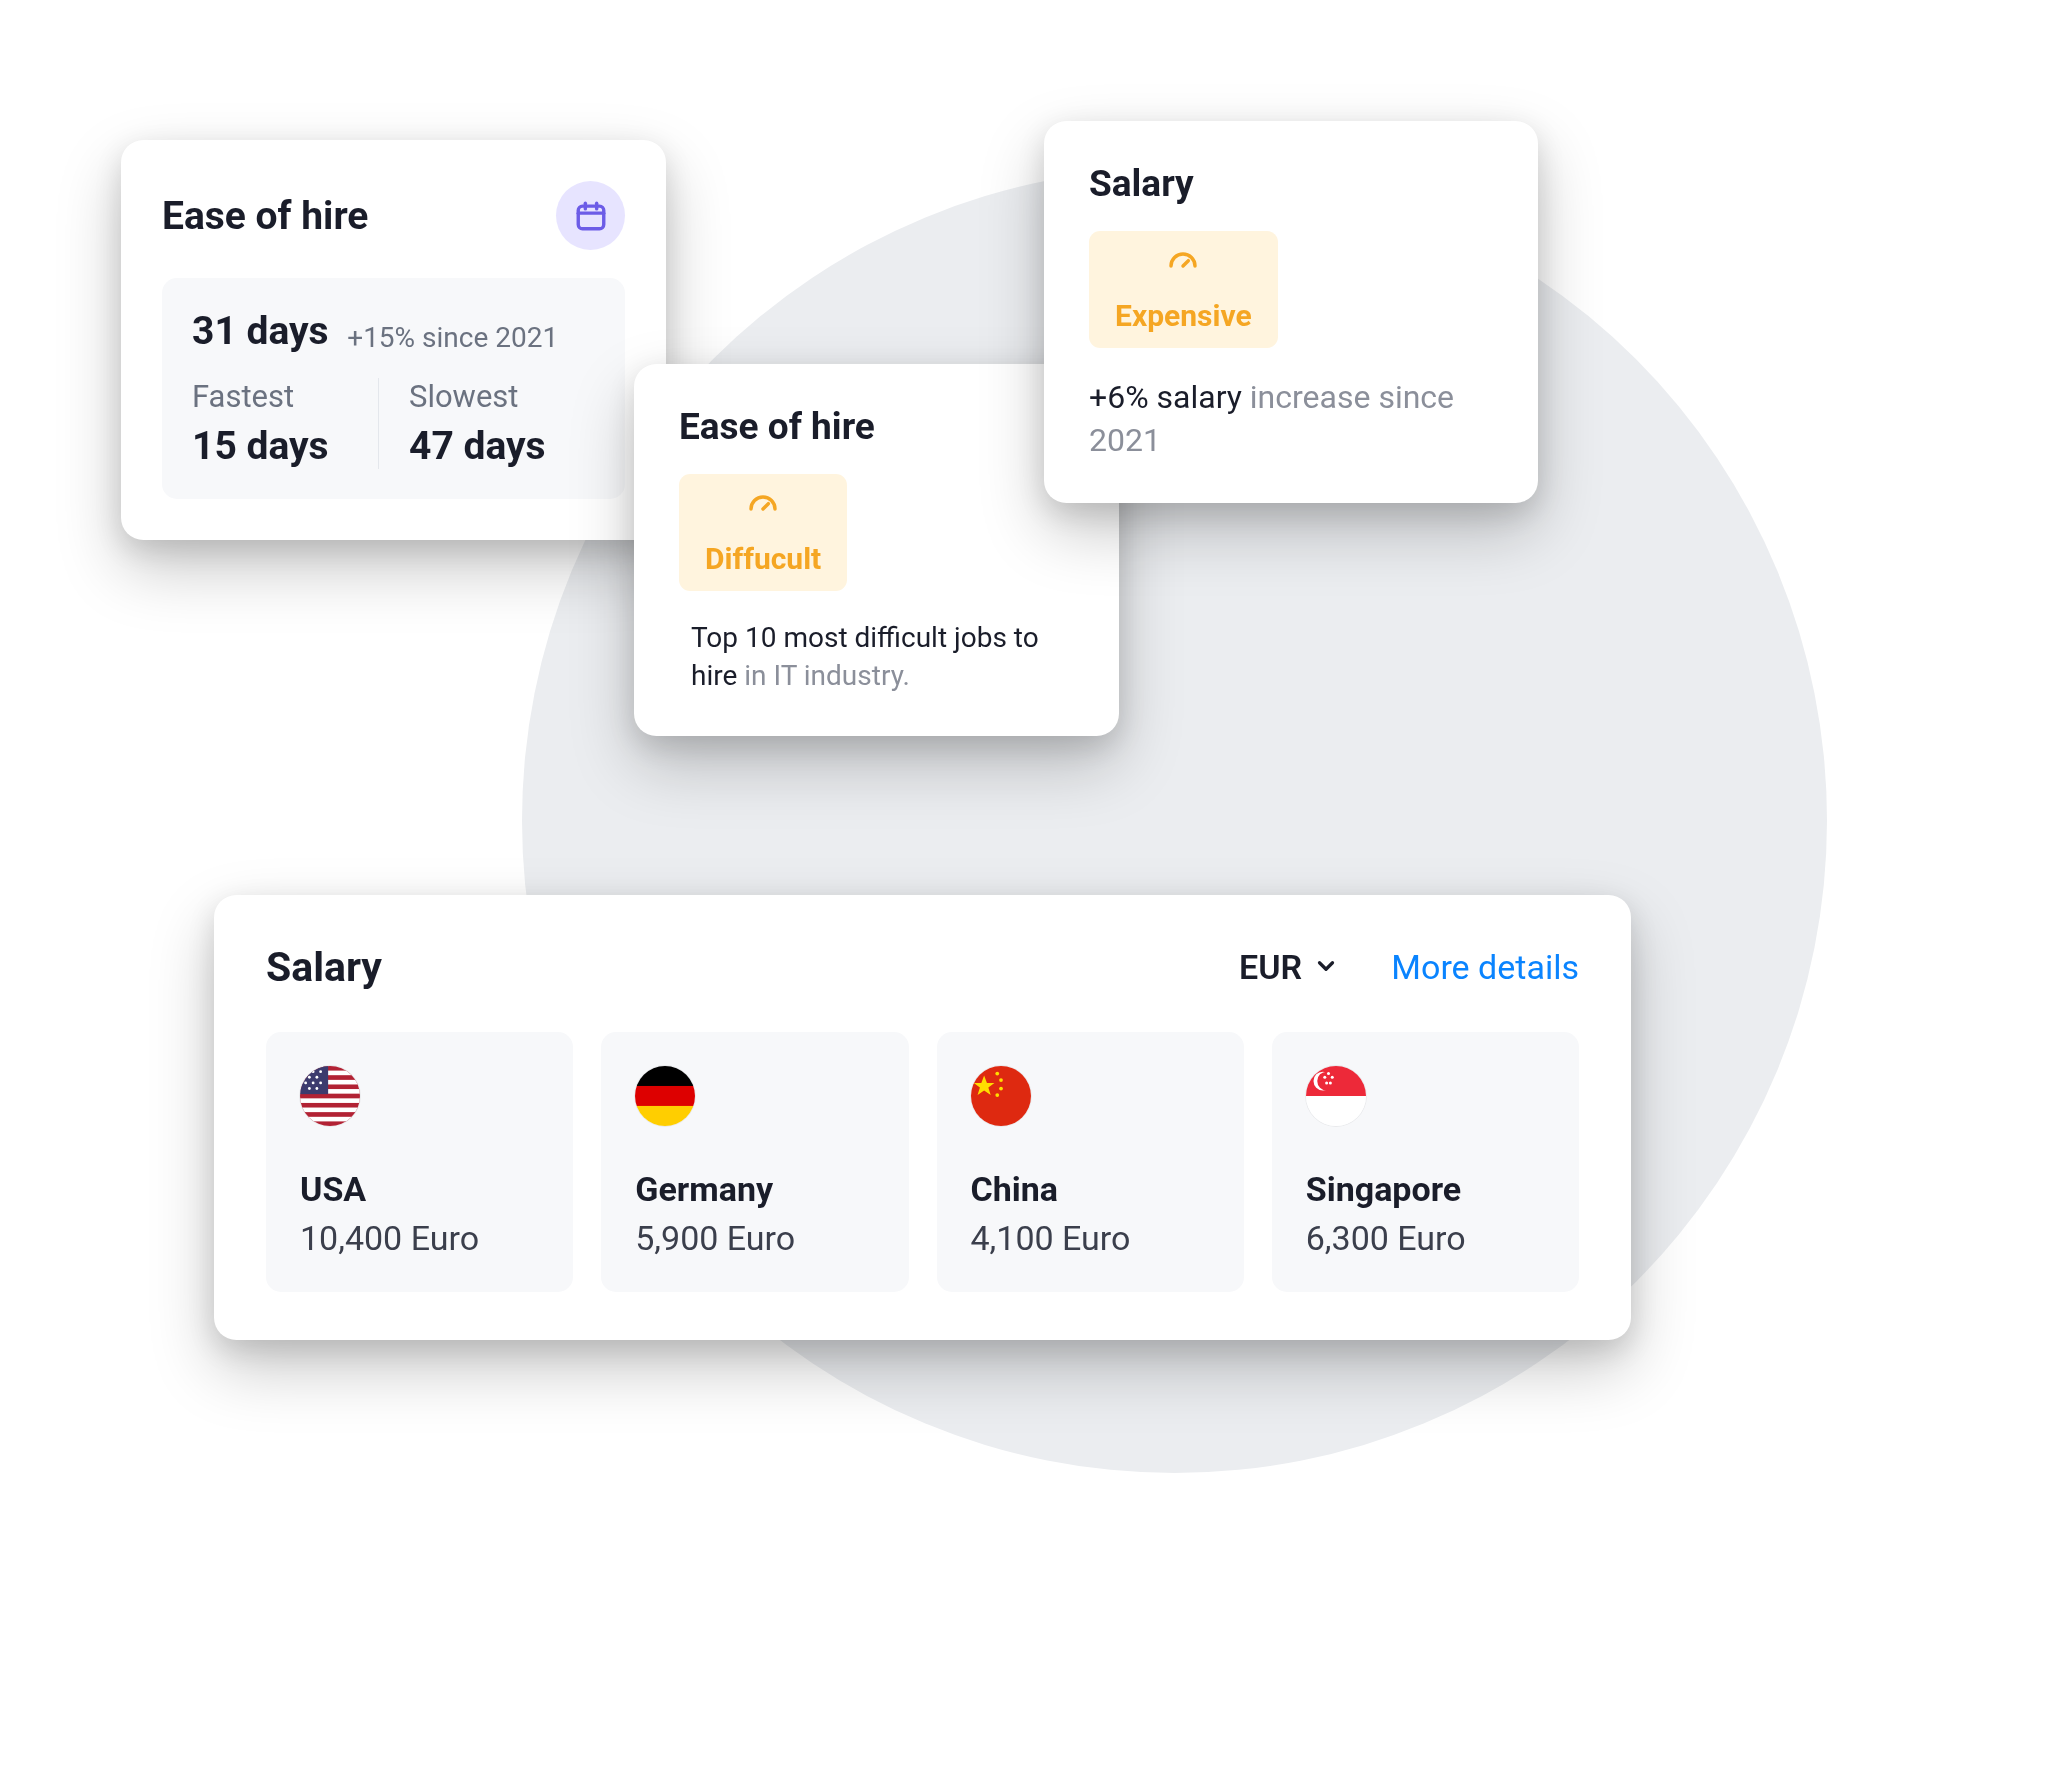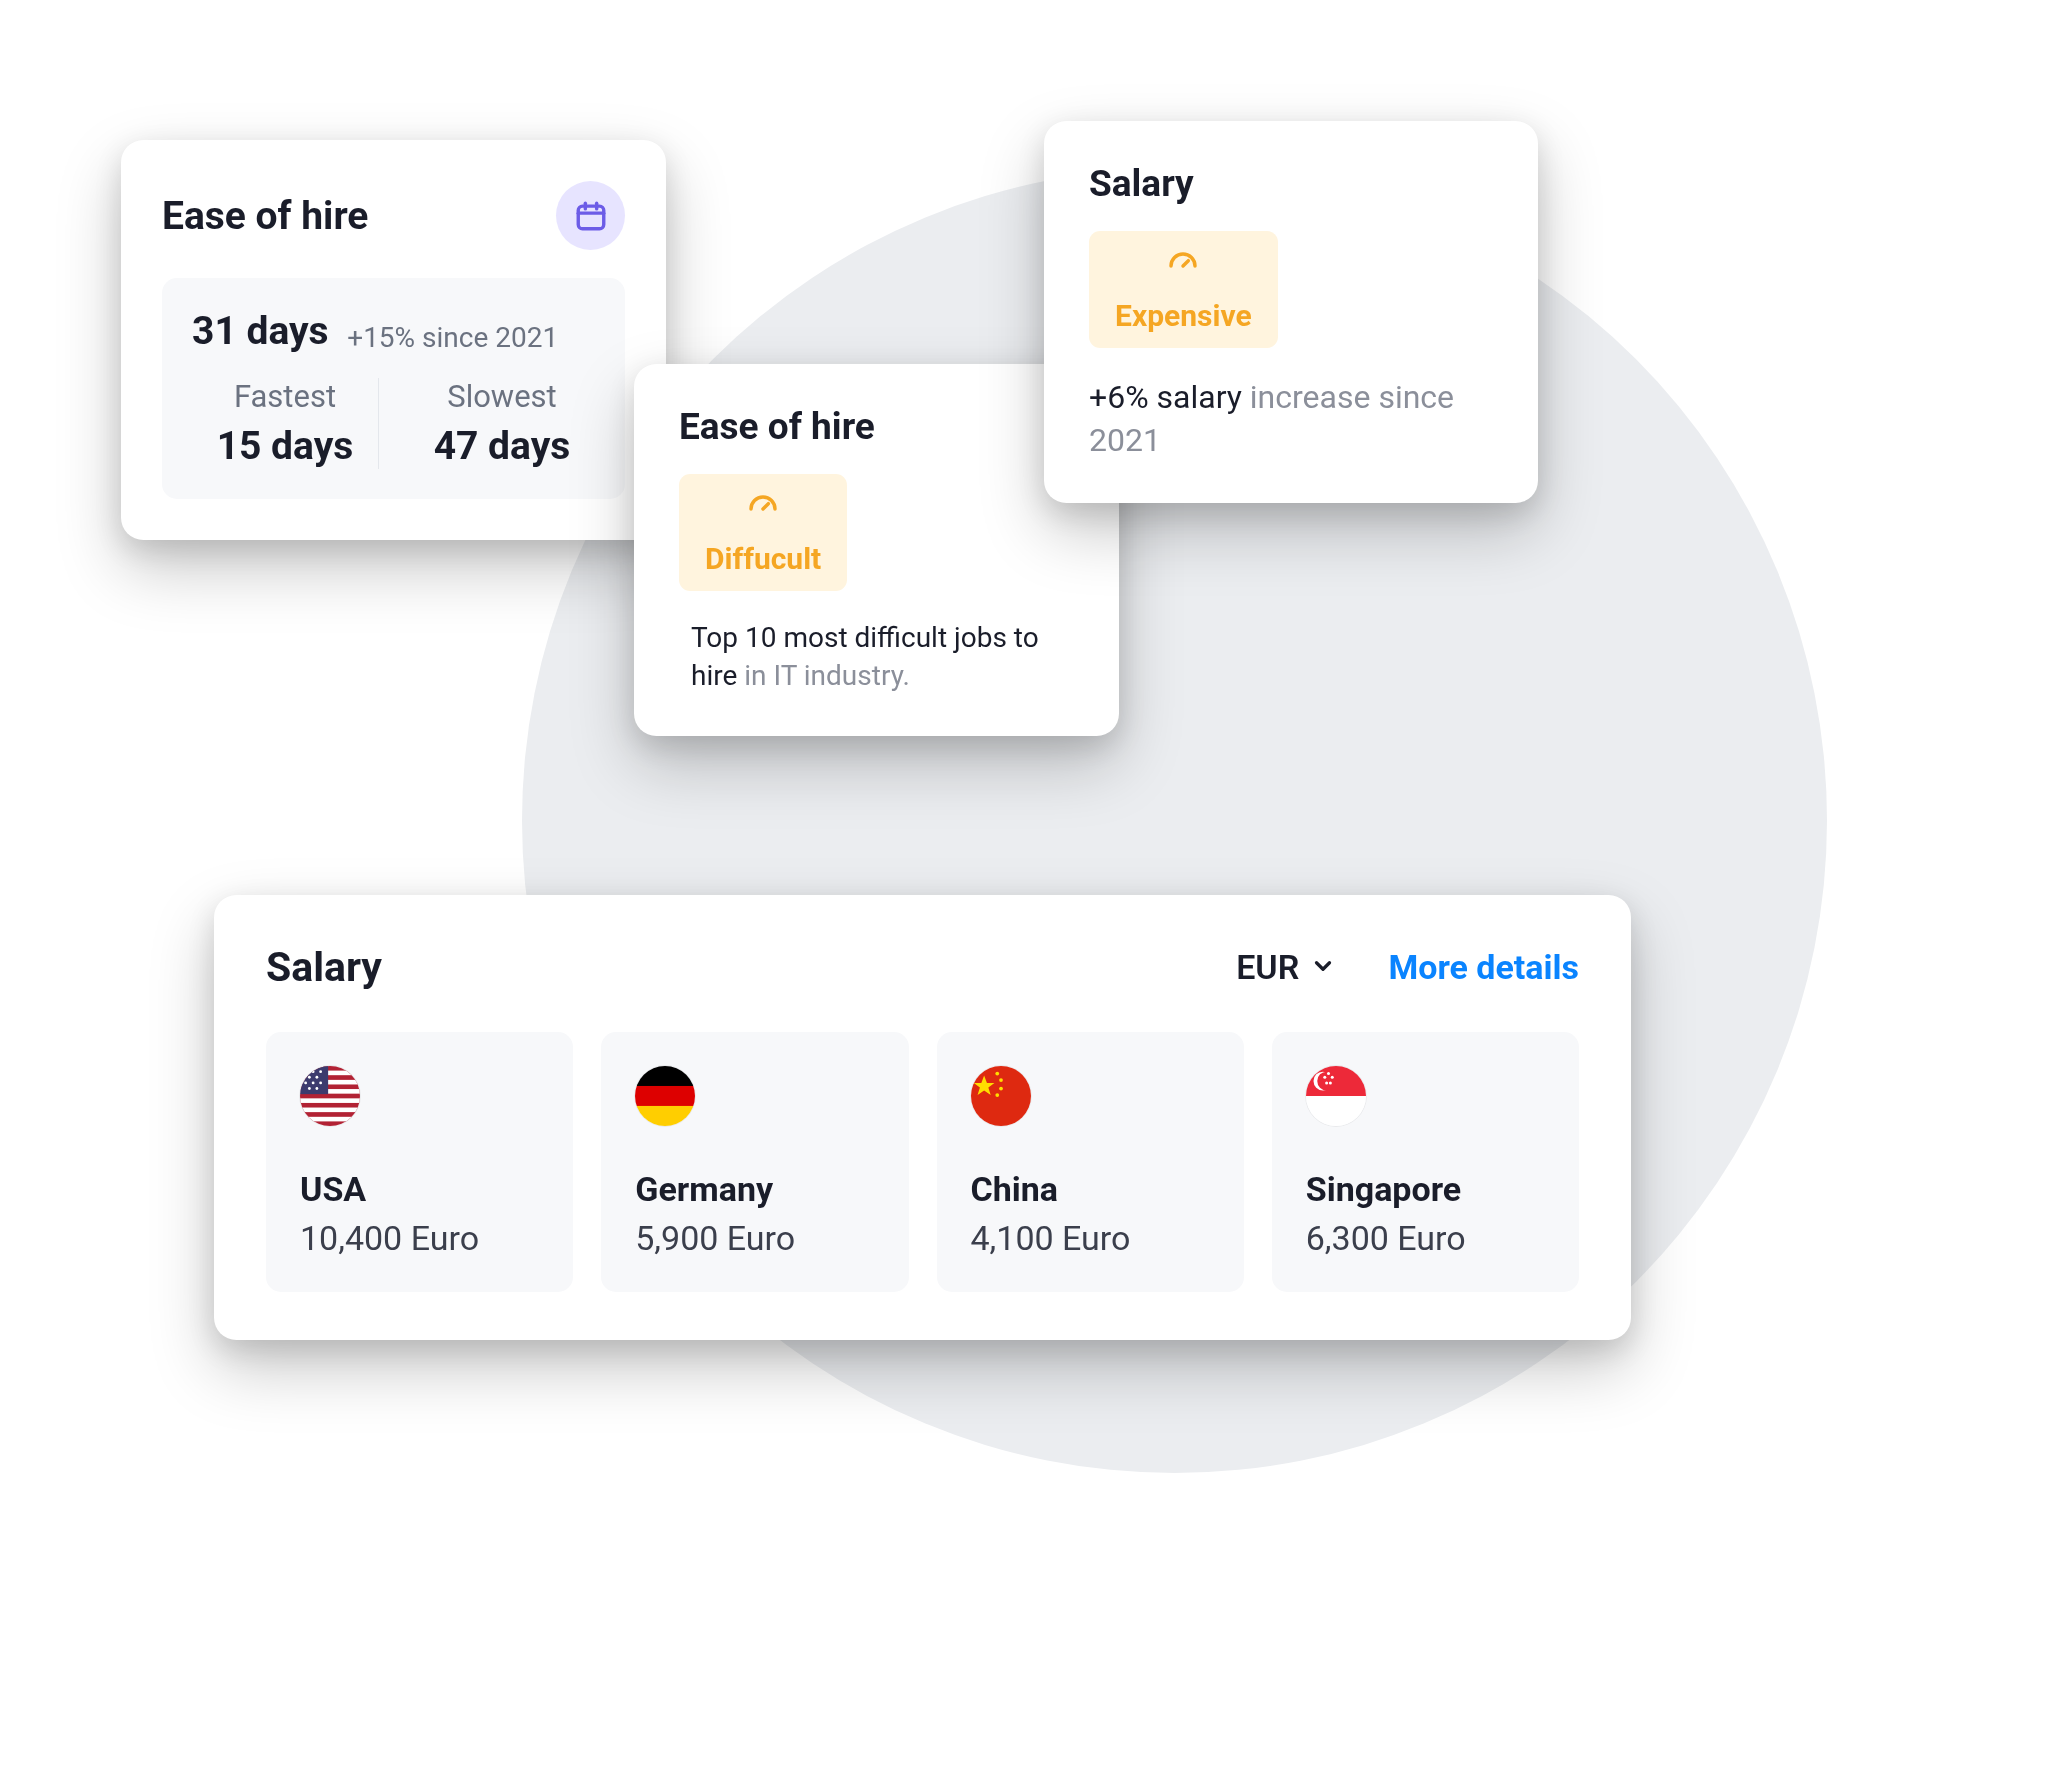--- a/index.html
+++ b/index.html
@@ -83,21 +83,20 @@
     }
     .avg-delta {
       font-size: 28px;
       color: #6b7280;
     }
     .ease-split {
       display: flex;
     }
     .split-col {
       flex: 1;
-      text-align: center;
     }
     .split-col + .split-col {
       border-left: 1.9px solid #e4e7ec;
       padding-left: 30px;
     }
     .split-label {
       color: #6b7280;
       font-size: 31px;
       margin-bottom: 7.5px;
     }
@@ -187,21 +186,21 @@
       align-items: center;
       gap: 11.2px;
       font-size: 34px;
       font-weight: 600;
       color: #1a1d2a;
       cursor: pointer;
     }
     .currency-select svg { width: 26px; height: 26px; }
     .more-link {
       font-size: 34px;
-      font-weight: 700;
+      font-weight: 400;
       color: #0a84ff;
       cursor: pointer;
     }
     .country-grid {
       display: grid;
       grid-template-columns: repeat(4, 1fr);
       gap: 28px;
     }
     .country-tile {
       background: #f7f8fa;

